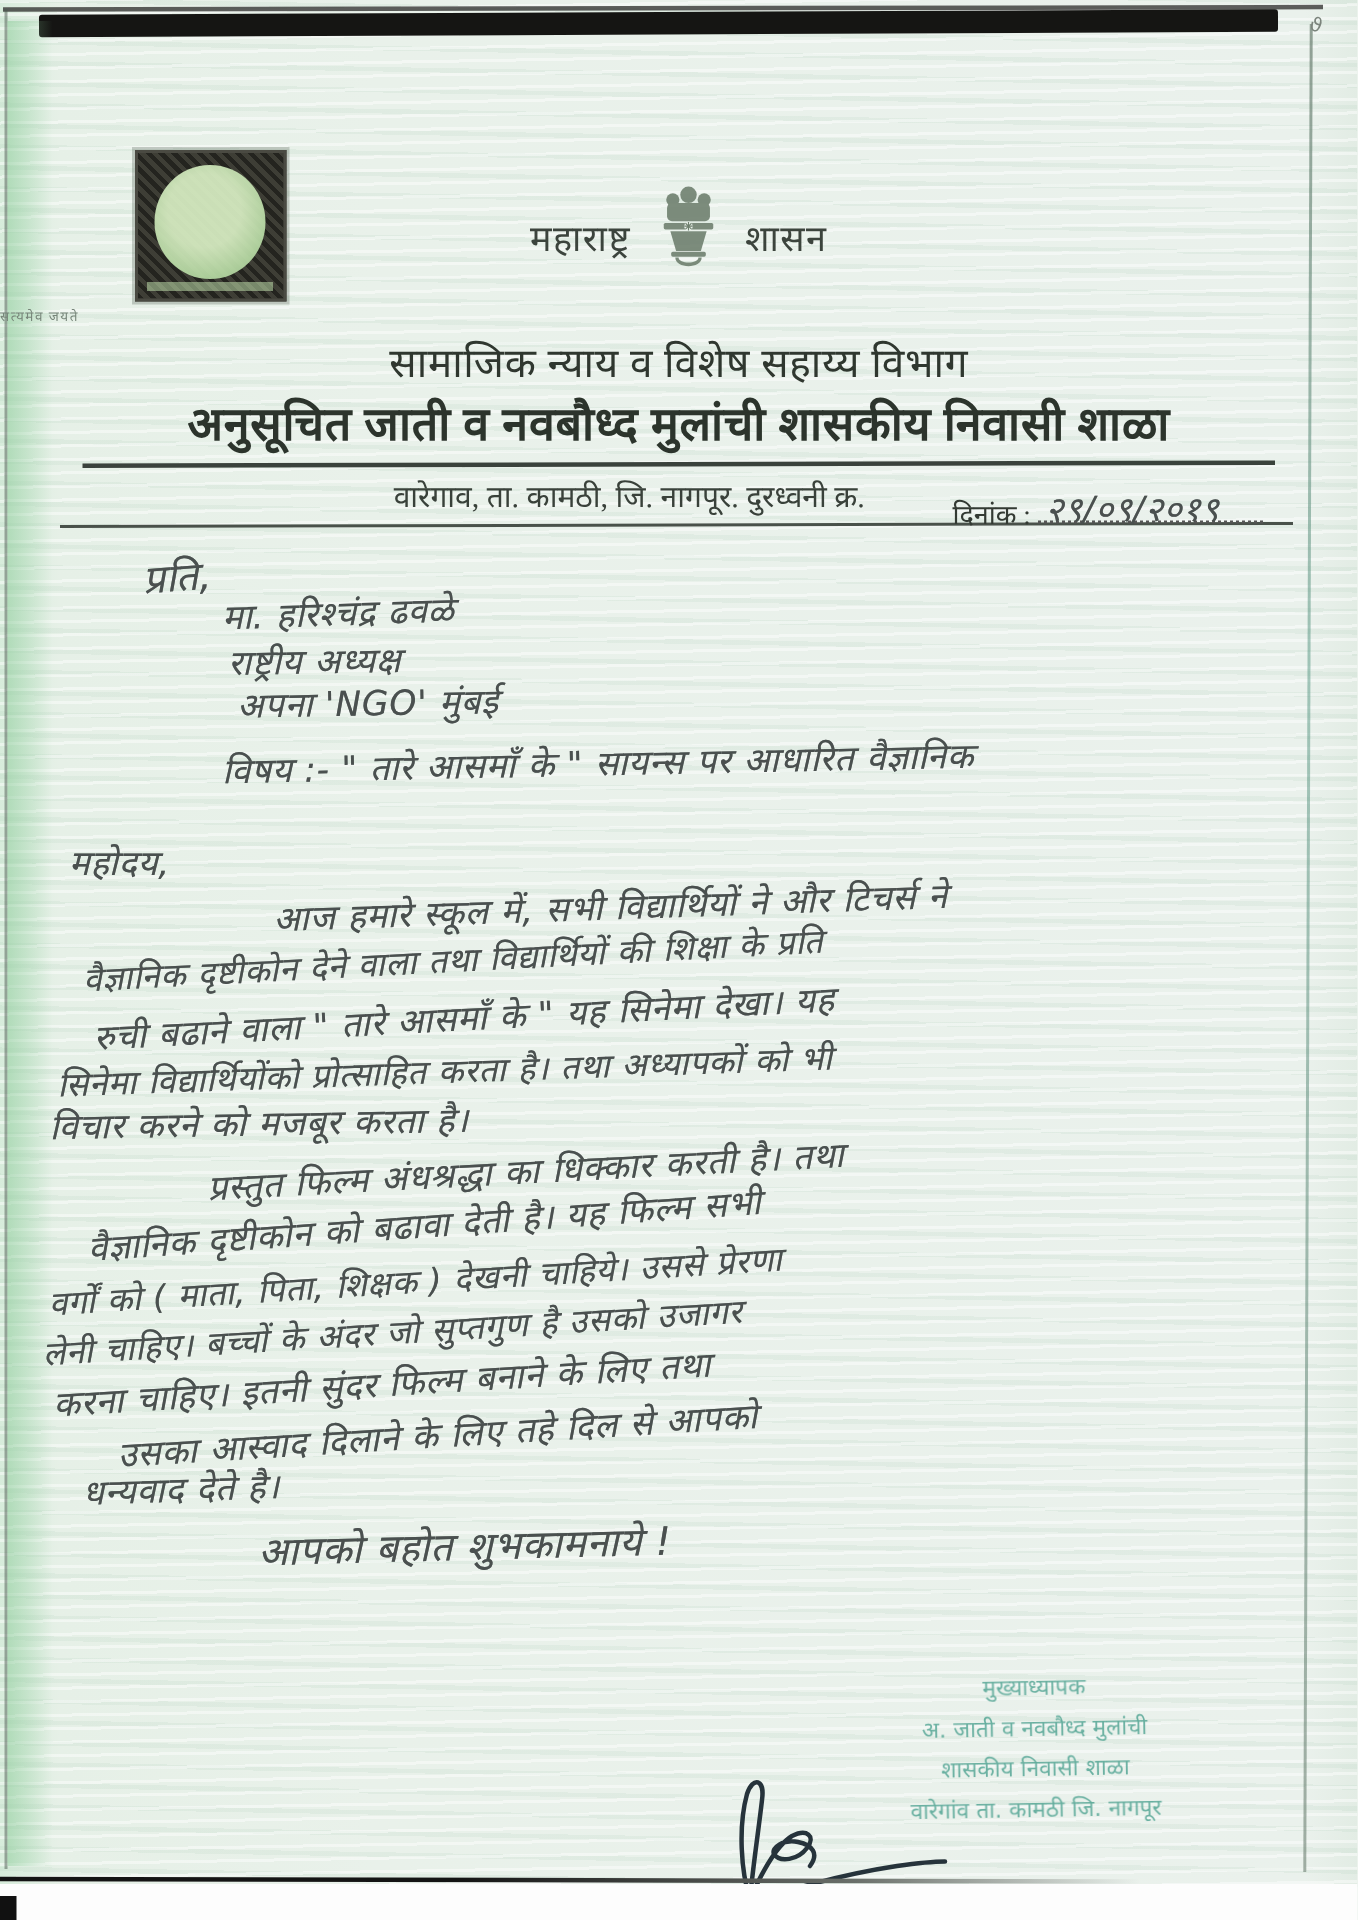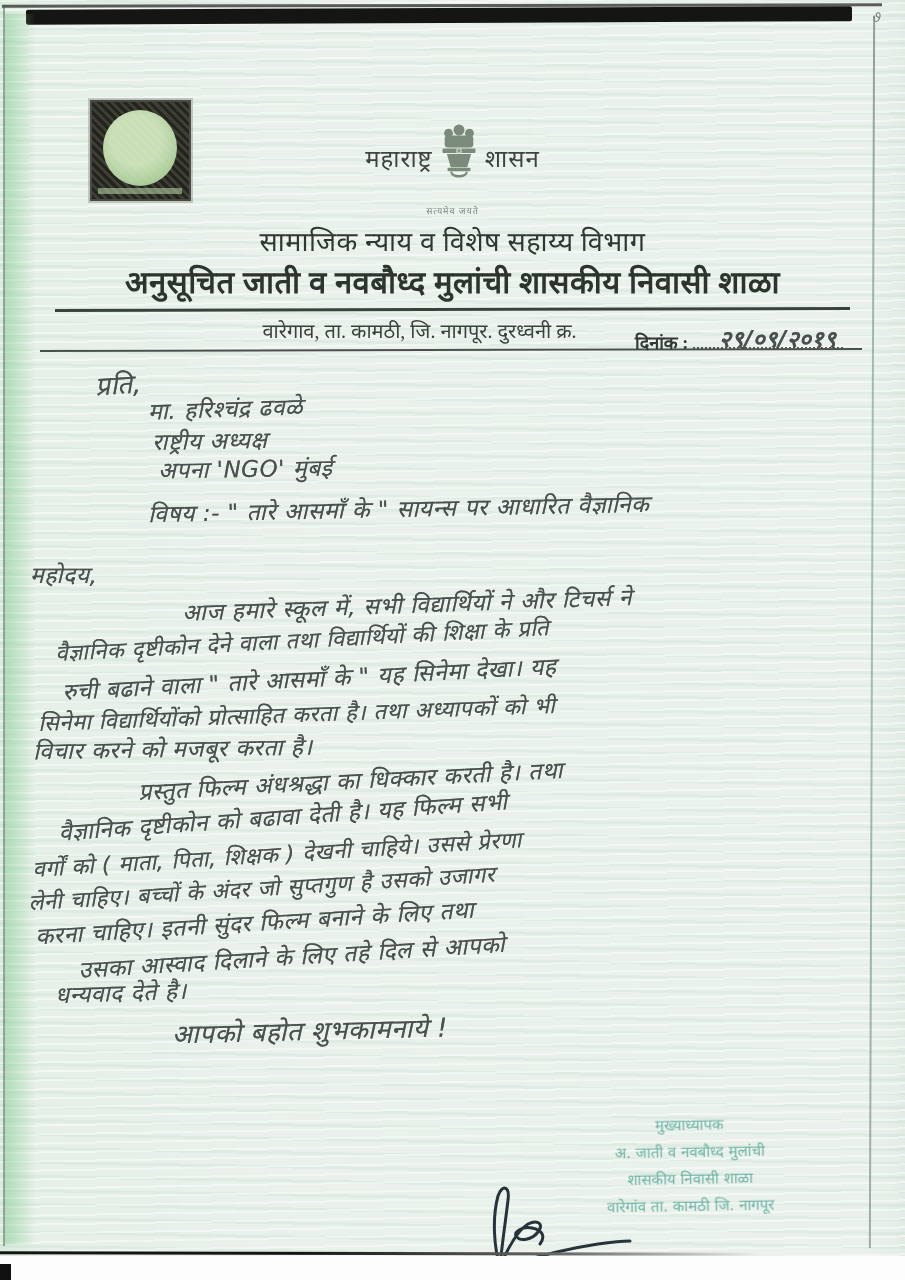--- a/index.html
+++ b/index.html
@@ -36,36 +36,36 @@
       repeating-linear-gradient(45deg, rgba(0,0,0,.35) 0 3px, rgba(90,90,80,.2) 3px 6px),
       #37372f;
     border:2px solid #4a4a42;box-shadow:0 0 0 2px rgba(60,70,60,.25);}
   .logo-circle{position:absolute;left:11px;top:8px;width:74px;height:76px;border-radius:50%;
     background:radial-gradient(circle at 45% 40%, #d9efc4 0 40%, #b9dca6 70%, #9cc590 100%);
     opacity:.92;}
   .logo-baseline{position:absolute;left:6px;bottom:5px;width:84px;height:6px;background:rgba(190,220,170,.55);}
 
   
   .header{position:absolute;left:0;top:112px;width:905px;text-align:center;color:#333b34;}
-  .govt-row{position:absolute;left:0;top:18px;width:905px;display:flex;align-items:center;justify-content:center;gap:4px;font-size:24px;letter-spacing:1px;color:#3c443d;}
+  .govt-row{position:absolute;left:0;top:18px;width:905px;display:flex;align-items:center;justify-content:center;gap:16px;font-size:24px;letter-spacing:1px;color:#3c443d;}
   .emblem{width:44px;height:62px;margin-top:-8px;}
-  .emblem-caption{position:absolute;left:0;top:92px;width:905px;text-align:center;font-size:9px;color:#77867a;letter-spacing:1px;}
+  .emblem-caption{position:absolute;left:0;top:92px;width:905px;text-align:left;font-size:9px;color:#77867a;letter-spacing:1px;}
   .dept-line{position:absolute;left:0;top:110px;width:905px;font-size:27px;color:#2f372f;letter-spacing:.5px;}
   .school-line{position:absolute;left:0;top:148px;width:905px;font-size:31px;font-weight:bold;color:#2c342c;letter-spacing:.5px;font-family:Liberation Serif, serif;}
   .rule1{position:absolute;left:55px;top:196px;width:795px;height:3px;background:#3a423c;transform:rotate(-.15deg);}
   .rule2{position:absolute;left:40px;top:237px;width:822px;height:2px;background:#49514a;transform:rotate(-.15deg);}
   .address-line{position:absolute;left:0;top:205px;width:839px;font-size:20px;color:#39413a;}
 
   
   .meta-outward{position:absolute;left:46px;top:328px;font-size:17px;color:#333a33;}
   .dots{letter-spacing:2px;color:#444;}
   .outward-number{position:absolute;left:195px;top:-8px;font-size:19px;}
-  .meta-date{position:absolute;left:635px;top:330px;font-size:18px;color:#333a33;font-weight:bold;}
+  .meta-date{position:absolute;left:635px;top:330px;font-size:18px;color:#333a33;}
   .date-dots{display:inline-block;width:150px;border-bottom:2px dotted #555;height:16px;}
-  .date-value{position:absolute;left:84px;top:-8px;font-size:20px;}
+  .date-value{position:absolute;left:62px;top:-8px;font-size:20px;}
 
   
   .hw{
     position:absolute;white-space:nowrap;
     font-family:"DejaVu Sans",sans-serif;font-style:italic;
     color:#4a504f;font-size:23px;letter-spacing:.5px;
     text-shadow:0 0 .4px rgba(70,80,78,.6);
   }
 
   
@@ -127,21 +127,21 @@
     <span>दिनांक :</span>
     <span class="date-dots"></span>
     <span class="hw date-value">२९/०९/२०१९</span>
   </div>
 
   <div class="hw" style="left:95px;top:366px;font-size:26px;transform:rotate(-4deg);">प्रति,</div>
   <div class="hw" style="left:148px;top:392px;transform:rotate(-2deg);">मा. हरिश्चंद्र ढवळे</div>
   <div class="hw" style="left:152px;top:424px;transform:rotate(-1deg);">राष्ट्रीय अध्यक्ष</div>
   <div class="hw" style="left:158px;top:452px;transform:rotate(-1deg);">अपना 'NGO' मुंबई</div>
   <div class="hw" style="left:148px;top:492px;transform:rotate(-1.2deg);">विषय :- " तारे आसमाँ के " सायन्स पर आधारित वैज्ञानिक</div>
-  <div class="hw" style="left:30px;top:558px;">महोदय,</div>
+  <div class="hw" style="left:46px;top:558px;">महोदय,</div>
 
   <div class="hw" style="left:182px;top:588px;transform:rotate(-2deg);">आज हमारे स्कूल में, सभी विद्यार्थियों ने और टिचर्स ने</div>
   <div class="hw" style="left:55px;top:624px;transform:rotate(-3deg);font-size:22px;">वैज्ञानिक दृष्टीकोन देने वाला तथा विद्यार्थियों की शिक्षा के प्रति</div>
   <div class="hw" style="left:62px;top:662px;transform:rotate(-3deg);">रुची बढाने वाला " तारे आसमाँ के " यह सिनेमा देखा। यह</div>
   <div class="hw" style="left:38px;top:698px;transform:rotate(-2deg);font-size:22px;">सिनेमा विद्यार्थियोंको प्रोत्साहित करता है। तथा अध्यापकों को भी</div>
   <div class="hw" style="left:33px;top:732px;transform:rotate(-1deg);">विचार करने को मजबूर करता है।</div>
   <div class="hw" style="left:138px;top:764px;transform:rotate(-3deg);">प्रस्तुत फिल्म अंधश्रद्धा का धिक्कार करती है। तथा</div>
   <div class="hw" style="left:58px;top:800px;transform:rotate(-4deg);">वैज्ञानिक दृष्टीकोन को बढावा देती है। यह फिल्म सभी</div>
   <div class="hw" style="left:32px;top:838px;transform:rotate(-3.5deg);font-size:22px;">वर्गों को ( माता, पिता, शिक्षक ) देखनी चाहिये। उससे प्रेरणा</div>
   <div class="hw" style="left:28px;top:872px;transform:rotate(-3.5deg);font-size:22px;">लेनी चाहिए। बच्चों के अंदर जो सुप्तगुण है उसको उजागर</div>

